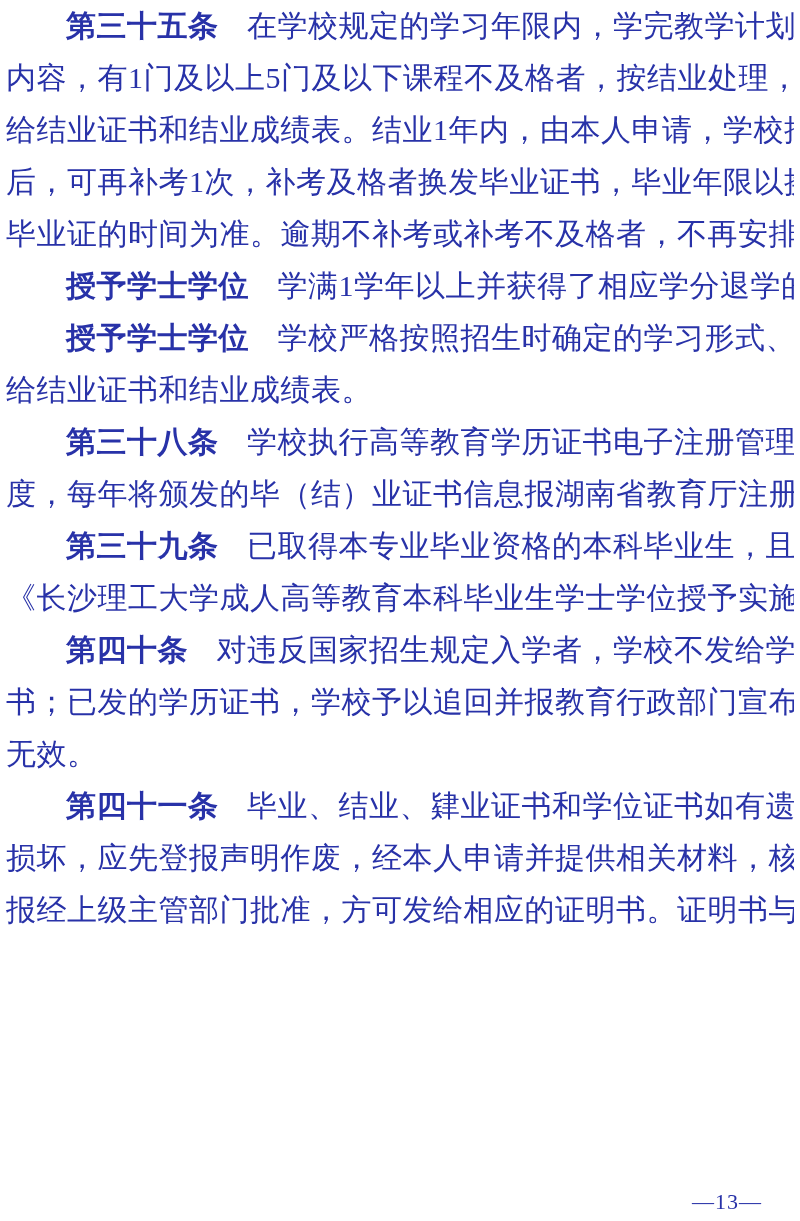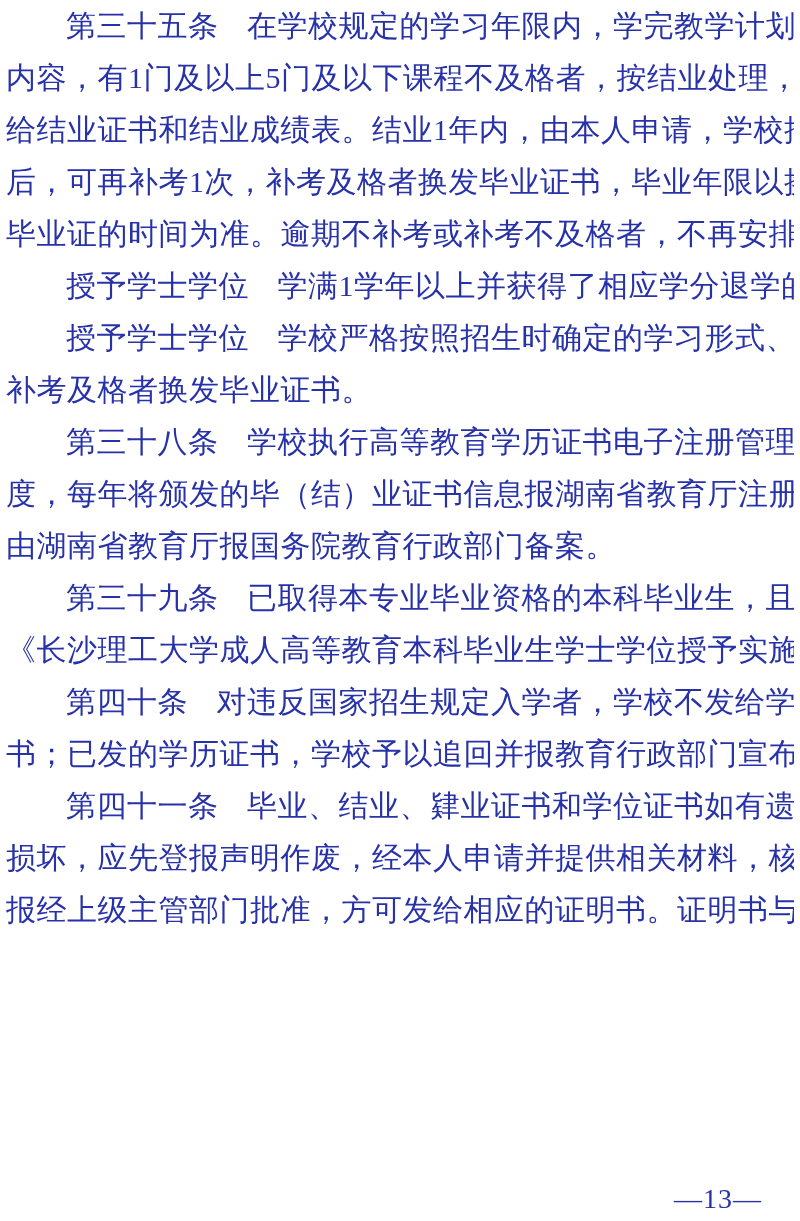--- a/index.html
+++ b/index.html
@@ -38,50 +38,50 @@
     letter-spacing: 0.5px;
     white-space: nowrap;
   }
   .line.para-end {
     text-align-last: left;
   }
   .line.first-line {
     text-indent: 2em;
   }
   .art-num {
-    font-weight: normal;
+    font-weight: bold;
     margin-right: 0.95em;
   }
   .page-number {
     position: absolute;
     right: 38px;
     bottom: 8px;
-    font-size: 28px;
+    font-size: 22px;
     letter-spacing: 1px;
     line-height: 1;
   }
 </style>
 </head>
 <body>
 
 <div class="page">
   <div class="doc-body">
       <div class="line first-line"><span class="art-num">第三十五条</span><span>在学校规定的学习年限内，学完教学计划规定</span></div>
       <div class="line">内容，有1门及以上5门及以下课程不及格者，按结业处理，发</div>
       <div class="line">给结业证书和结业成绩表。结业1年内，由本人申请，学校批准</div>
       <div class="line">后，可再补考1次，补考及格者换发毕业证书，毕业年限以换发</div>
       <div class="line para-end">毕业证的时间为准。逾期不补考或补考不及格者，不再安排补考。</div>
       <div class="line first-line"><span class="art-num">授予学士学位</span><span>学满1学年以上并获得了相应学分退学的学</span></div>
       <div class="line first-line"><span class="art-num">授予学士学位</span><span>学校严格按照招生时确定的学习形式、层次、</span></div>
-      <div class="line para-end">补考及格者换发毕业证书。</div>
+      <div class="line para-end">给结业证书和结业成绩表。</div>
       <div class="line first-line"><span class="art-num">第三十八条</span><span>学校执行高等教育学历证书电子注册管理制</span></div>
       <div class="line">度，每年将颁发的毕（结）业证书信息报湖南省教育厅注册，并</div>
-      <div class="line para-end">由湖南省教育厅报国务院教育行政部门备案。</div>
       <div class="line first-line"><span class="art-num">第三十九条</span><span>已取得本专业毕业资格的本科毕业生，且符合</span></div>
       <div class="line">《长沙理工大学成人高等教育本科毕业生学士学位授予实施细</div>
       <div class="line first-line"><span class="art-num">第四十条</span><span>对违反国家招生规定入学者，学校不发给学历证</span></div>
       <div class="line">书；已发的学历证书，学校予以追回并报教育行政部门宣布证书</div>
+      <div class="line para-end">无效。</div>
       <div class="line first-line"><span class="art-num">第四十一条</span><span>毕业、结业、肄业证书和学位证书如有遗失或</span></div>
       <div class="line">损坏，应先登报声明作废，经本人申请并提供相关材料，核实后，</div>
       <div class="line">报经上级主管部门批准，方可发给相应的证明书。证明书与原证</div>
     </div>
   <div class="page-number">—13—</div>
 </div>
 
 </body></html>

